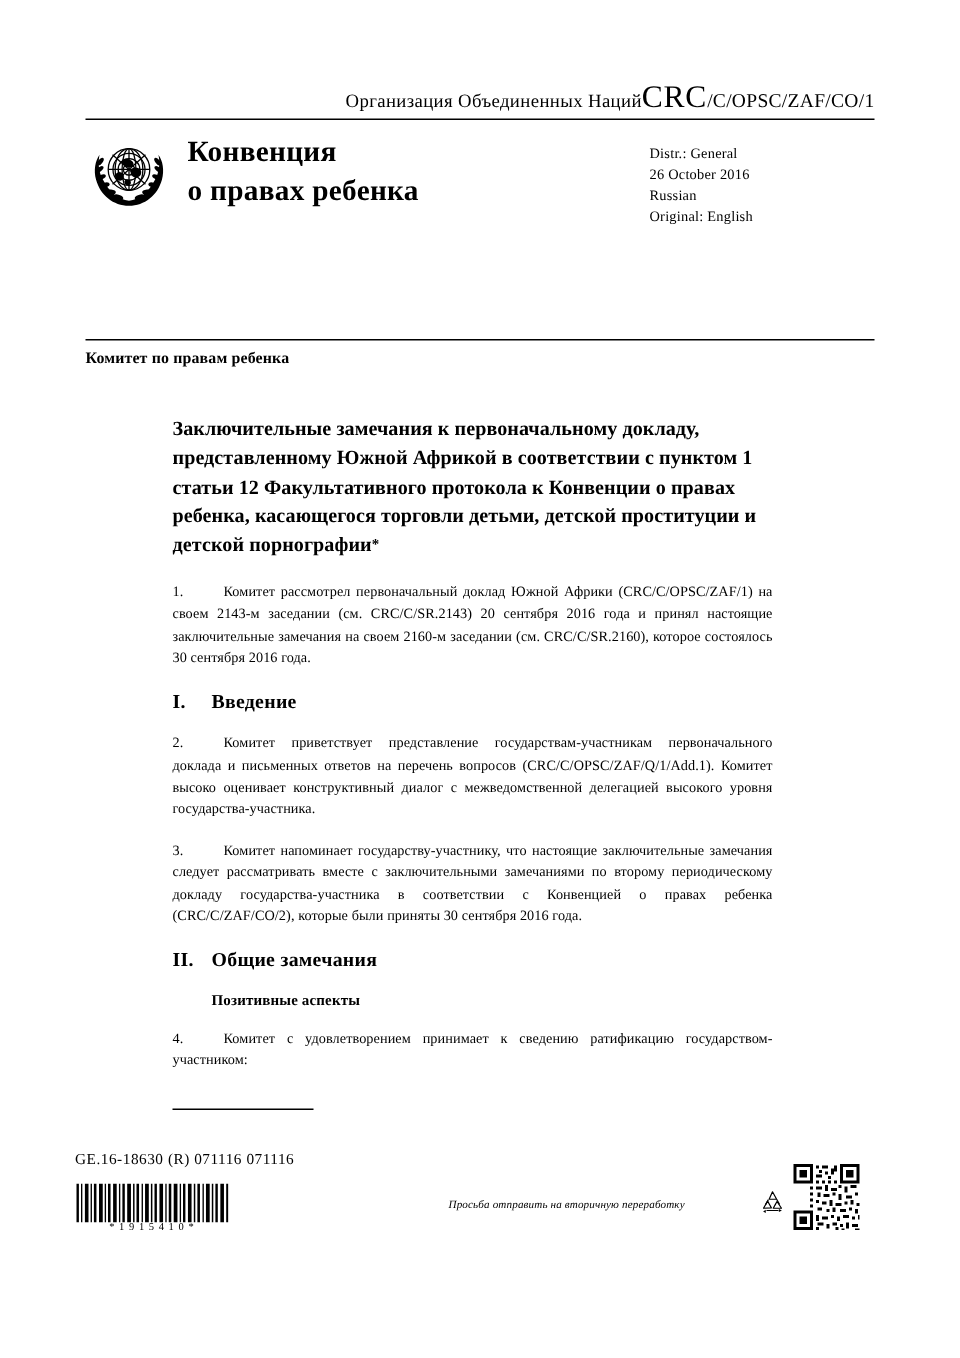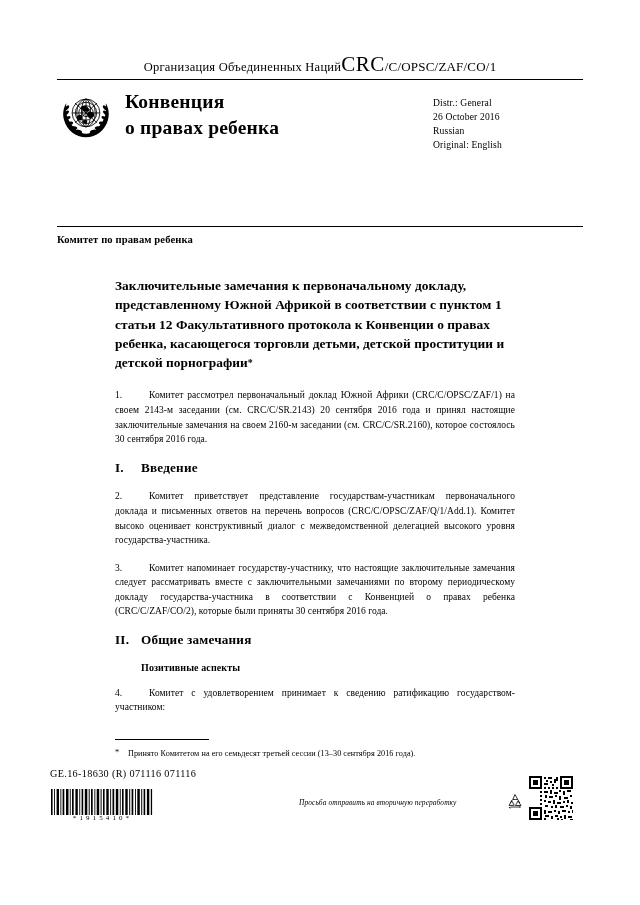--- a/index.html
+++ b/index.html
@@ -25,21 +25,21 @@
   
   .masthead {
     position: absolute;
     left: 57px;
     top: 52px;
     width: 526px;
   }
   .masthead-top {
     display: flex;
     align-items: baseline;
-    justify-content: center;
+    justify-content: flex-end;
     padding-bottom: 2px;
   }
   .org-name {
     font-size: 12.5px;
     letter-spacing: 0.25px;
     white-space: nowrap;
   }
   .doc-symbol {
     white-space: nowrap;
     text-align: right;
@@ -338,21 +338,20 @@
       <span class="roman">II.</span><span>Общие замечания</span>
     </h2>
 
     <h3 class="sub-head">Позитивные аспекты</h3>
 
     <p class="para"><span class="pnum">4.</span><span>Комитет с удовлетворением принимает к сведению ратификацию государством-участником:</span></p>
 
   </div>
 
   <div class="footnote-rule"></div>
-  <div class="footnote"><span class="fn-star">*</span><span>Принято Комитетом на его семьдесят третьей сессии (13–30 сентября 2016 года).</span></div>
 
   <div class="ge-line">GE.16-18630  (R)   071116   071116</div>
 
   <div class="barcode">
     <svg width="105" height="26" viewBox="0 0 105 26" aria-hidden="true">
       <g fill="#000">
         <rect x="1" y="0" width="1.6" height="26"></rect>
         <rect x="4" y="0" width="0.9" height="26"></rect>
         <rect x="6.6" y="0" width="2.4" height="26"></rect>
         <rect x="10.4" y="0" width="0.9" height="26"></rect>

